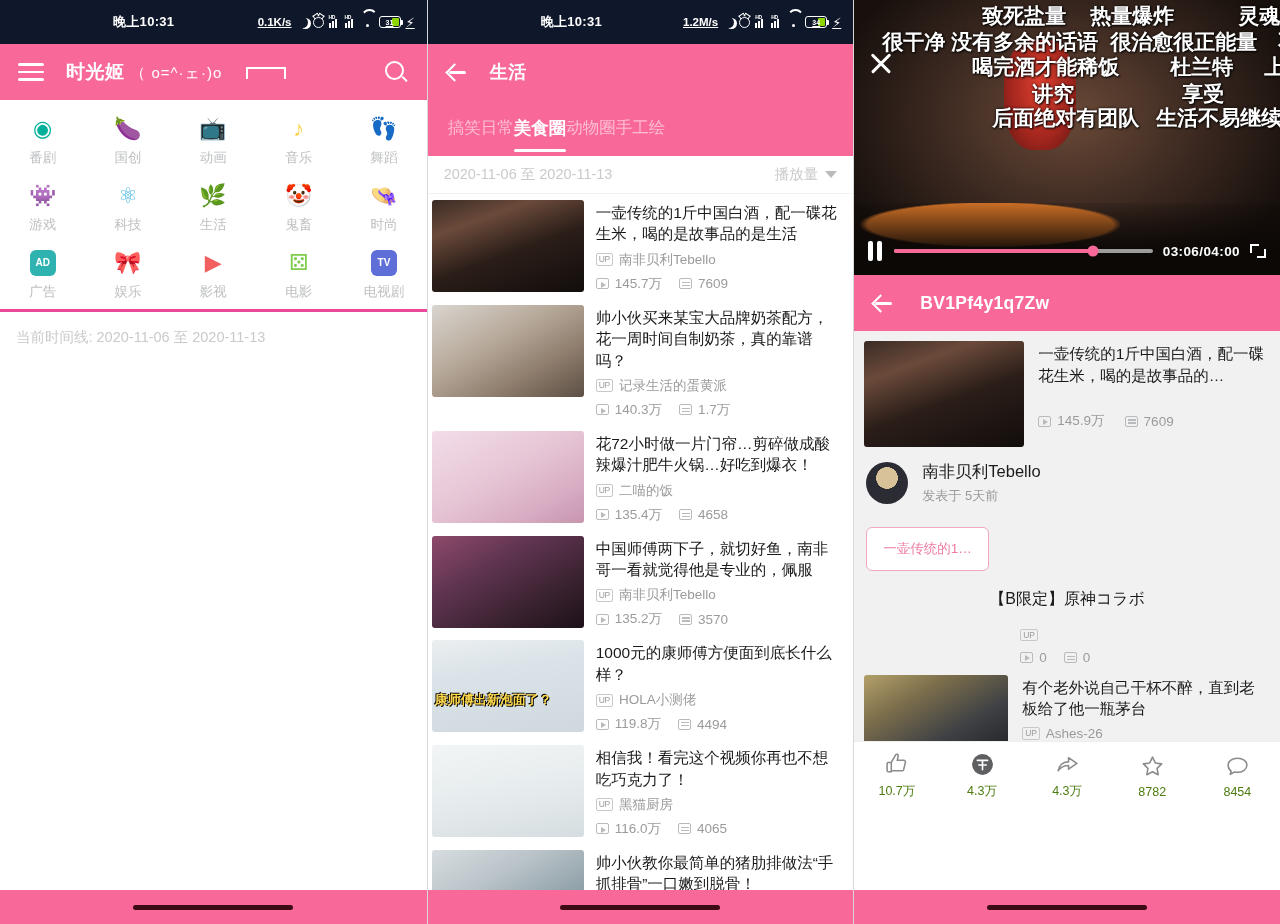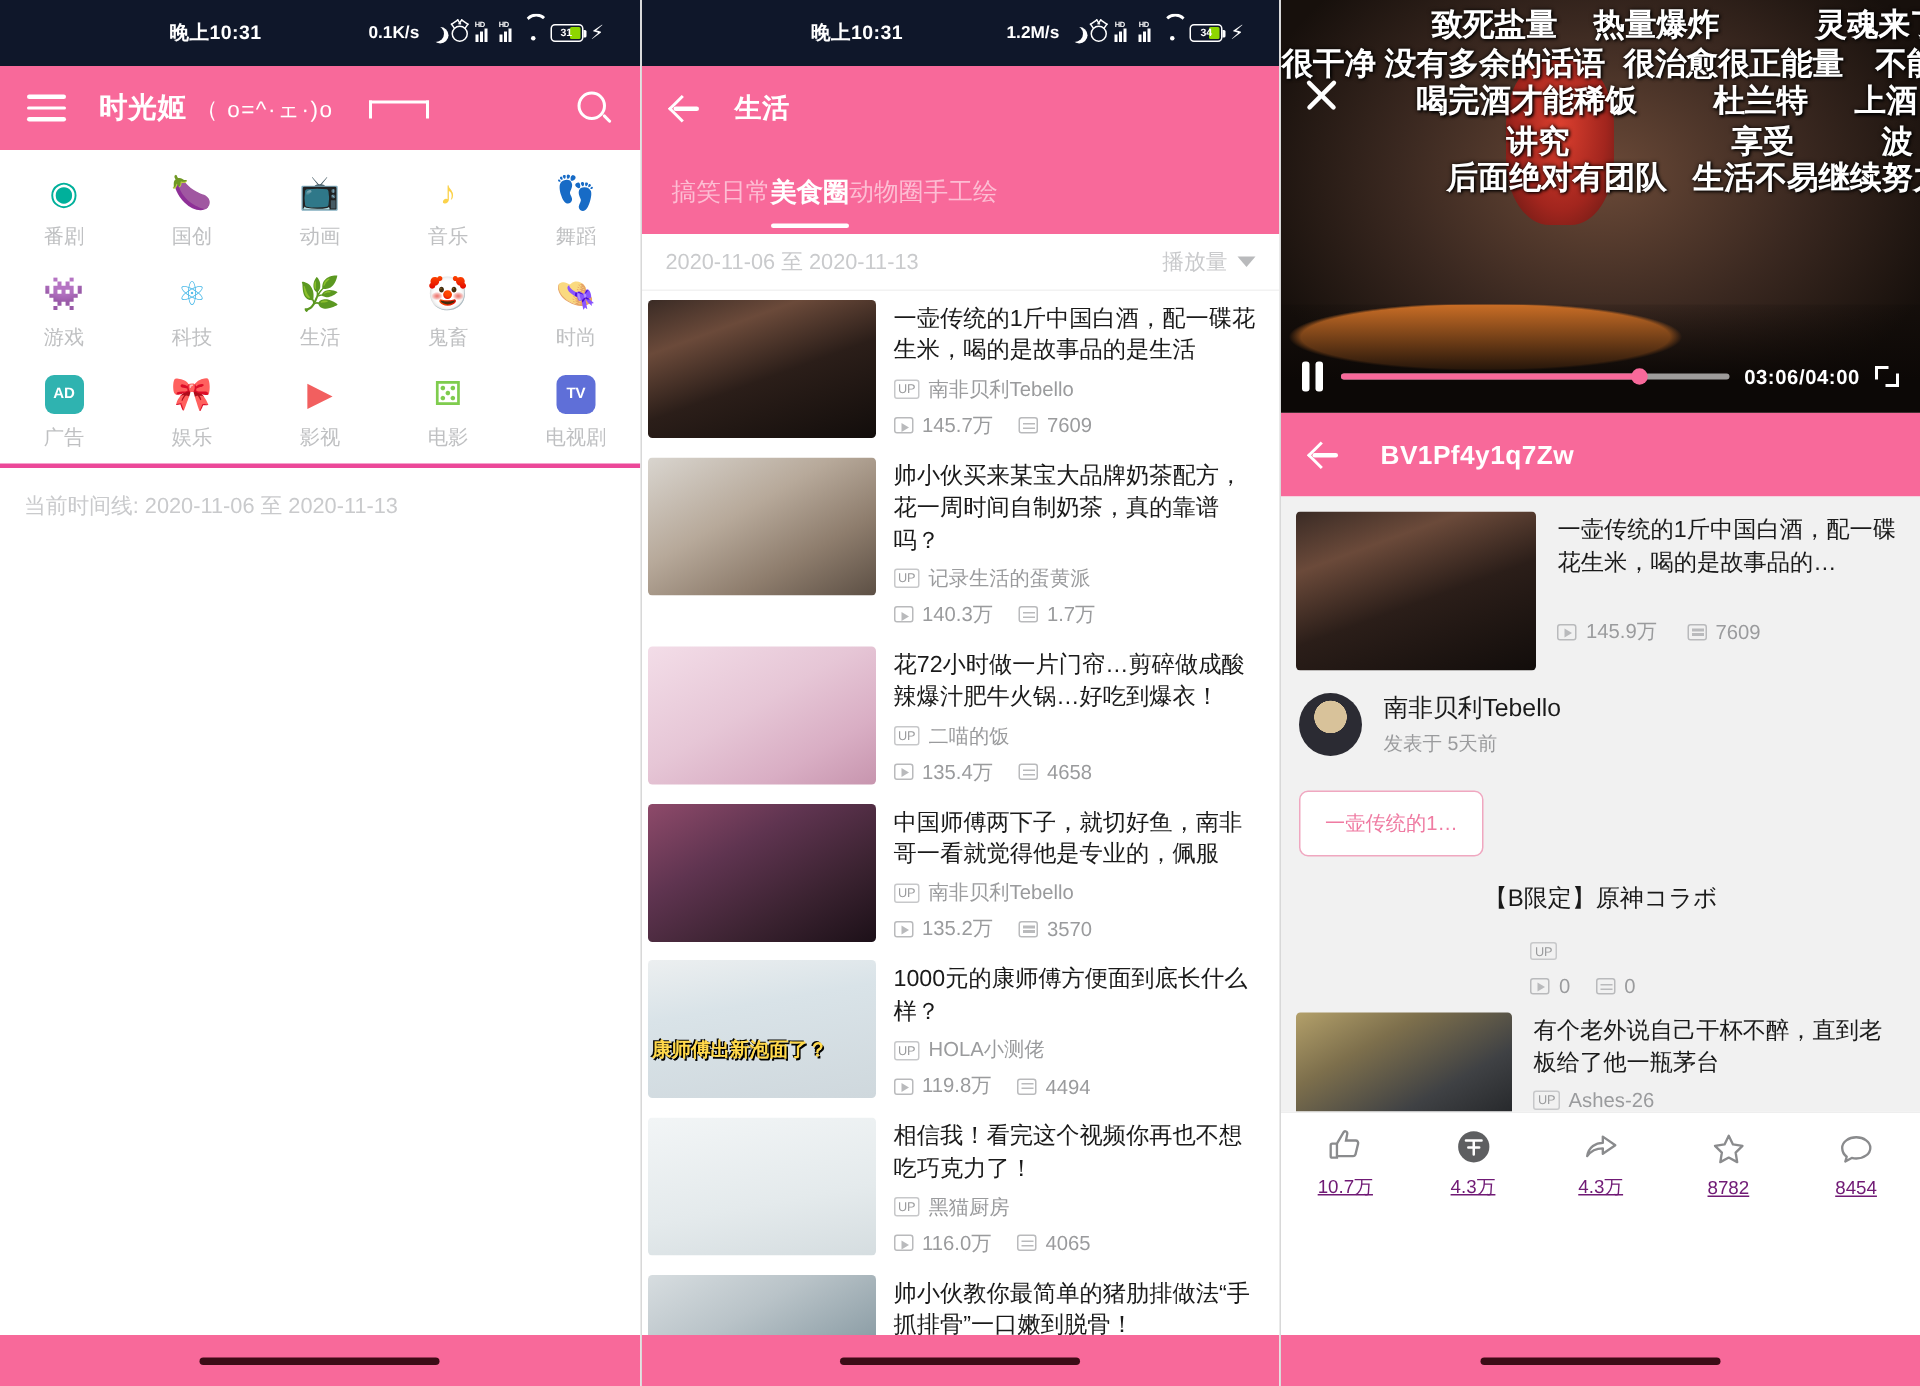--- a/index.html
+++ b/index.html
@@ -12,21 +12,21 @@
   .panel { width:426.6667px; height:924px; position:relative; overflow:hidden; background:#fff; }
   .panel + .panel { border-left:1px solid #d8d8d8; }
 
   
   .statusbar {
     height:44px; background:#0f172a; color:#fff;
     display:flex; align-items:center; font-size:13px; font-weight:bold;
     position:relative;
   }
   .sb-time { position:absolute; left:113px; letter-spacing:.3px; }
-  .sb-right { position:absolute; right:24px; display:flex; align-items:center; gap:5px; }
+  .sb-right { position:absolute; right:12px; display:flex; align-items:center; gap:5px;text-decoration:underline; }
   .sb-net { font-size:11.5px; font-weight:bold; }
   .moon { width:11px; height:11px; border-radius:50%; box-shadow:3px 1px 0 0 #fff; background:transparent; position:relative; }
   .alarm { width:11px; height:11px; border:1.6px solid #fff; border-radius:50%; position:relative; }
   .alarm:before,.alarm:after { content:""; position:absolute; top:-4px; width:4px; height:3px; border:1.5px solid #fff; border-bottom:none; }
   .alarm:before { left:-1px; transform:rotate(-35deg); }
   .alarm:after { right:-1px; transform:rotate(35deg); }
   .sig { display:flex; align-items:flex-end; gap:1px; height:11px; position:relative; padding-top:4px;}
   .sig i { display:block; width:2px; background:#fff; }
   .sig i:nth-child(1){height:3px}.sig i:nth-child(2){height:5px}
   .sig i:nth-child(3){height:7px}.sig i:nth-child(4){height:9px}
@@ -92,21 +92,21 @@
   .ico-play:after{content:"";position:absolute;left:4px;top:2.3px;border-left:5px solid #b9babc;border-top:3px solid transparent;border-bottom:3px solid transparent;}
   .ico-dm { width:13px;height:11px;border:1.3px solid #b9babc;border-radius:2px;position:relative; }
   .ico-dm:after{content:"";position:absolute;left:2px;top:2.5px;width:8px;height:1.2px;background:#b9babc;box-shadow:0 3px 0 #b9babc;}
 
   .navbar { height:34px; background:#f8699a; display:flex; align-items:center; justify-content:center;
     position:absolute; bottom:0; left:0; right:0; }
   .navbar i { display:block; width:160px; height:5px; background:#3d0b16; border-radius:3px; }
 
   
   .player { height:275px; position:relative; overflow:hidden; background:#120b08; }
-  .danmaku { position:absolute; inset:0; pointer-events:none; }
+  .danmaku { position:absolute; inset:0; pointer-events:none;margin-left:28px; }
   .dm { position:absolute; color:#fff; font-size:20px; font-weight:bold; white-space:nowrap;
         text-shadow:0 0 3px rgba(0,0,0,.85),1px 1px 2px rgba(0,0,0,.9); }
   .close-x { position:absolute; left:14px; top:50px; width:26px; height:26px; cursor:pointer; }
   .close-x:before,.close-x:after{content:"";position:absolute;left:0;top:12px;width:26px;height:2.6px;background:#fff;border-radius:2px;}
   .close-x:before{transform:rotate(45deg);} .close-x:after{transform:rotate(-45deg);}
   .pcontrols { position:absolute; left:0; right:0; bottom:6px; height:36px; display:flex; align-items:center; padding:0 14px; gap:10px; }
   .pause { width:16px; height:20px; display:flex; gap:4px; cursor:pointer; flex:none; }
   .pause i { display:block; width:5px; height:20px; background:#fff; border-radius:2px; }
   .pbar { flex:1; height:4px; background:rgba(255,255,255,.6); border-radius:3px; position:relative; cursor:pointer; }
   .pbar .fill { position:absolute; left:0; top:0; bottom:0; width:77%; background:#f8699a; border-radius:3px; }
@@ -137,21 +137,21 @@
      background:#fff; color:#ef7ba2; font-size:13.5px; padding:12px 16px; cursor:pointer; }
   .rsec { padding:18px 0 0 0; }
   .rsec-title { font-size:16px; color:#1a1a1a; text-align:center; }
   .rsec-sub { padding-left:166px; margin-top:14px; }
   .rrow { display:flex; gap:14px; padding:10px 10px 6px 10px; cursor:pointer; }
   .rrow .thumb { width:144px; height:82px; }
 
   .actionbar { position:absolute; bottom:0; left:0; right:0; height:69px; background:#fff;
      display:flex; align-items:center; border-top:1px solid #eee; }
   .act { flex:1; display:flex; flex-direction:column; align-items:center; gap:6px; cursor:pointer; }
-  .act .num { font-size:12.5px; color:#701a75;text-decoration:underline; }
+  .act .num { font-size:12.5px; color:#4d7c0f; }
   .act svg { display:block; }
   .navbar-r { position:absolute; bottom:0; left:0; right:0; height:34px; background:#f8699a; display:flex; align-items:center; justify-content:center; z-index:5;}
   .navbar-r i { display:block; width:160px; height:5px; background:#3d0b16; border-radius:3px; }
 </style>
 </head>
 <body>
 
 <div class="panel">
   <div class="statusbar">
     <span class="sb-time">晚上10:31</span>

